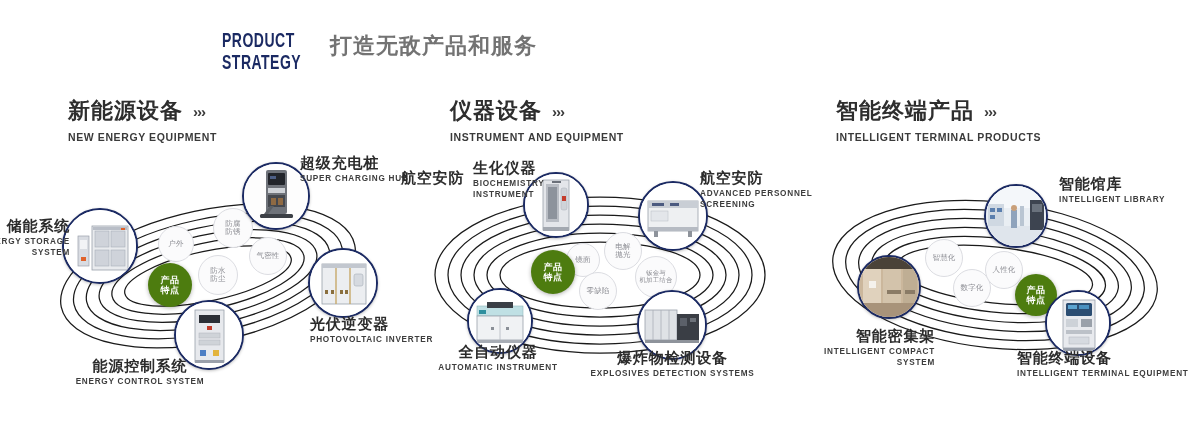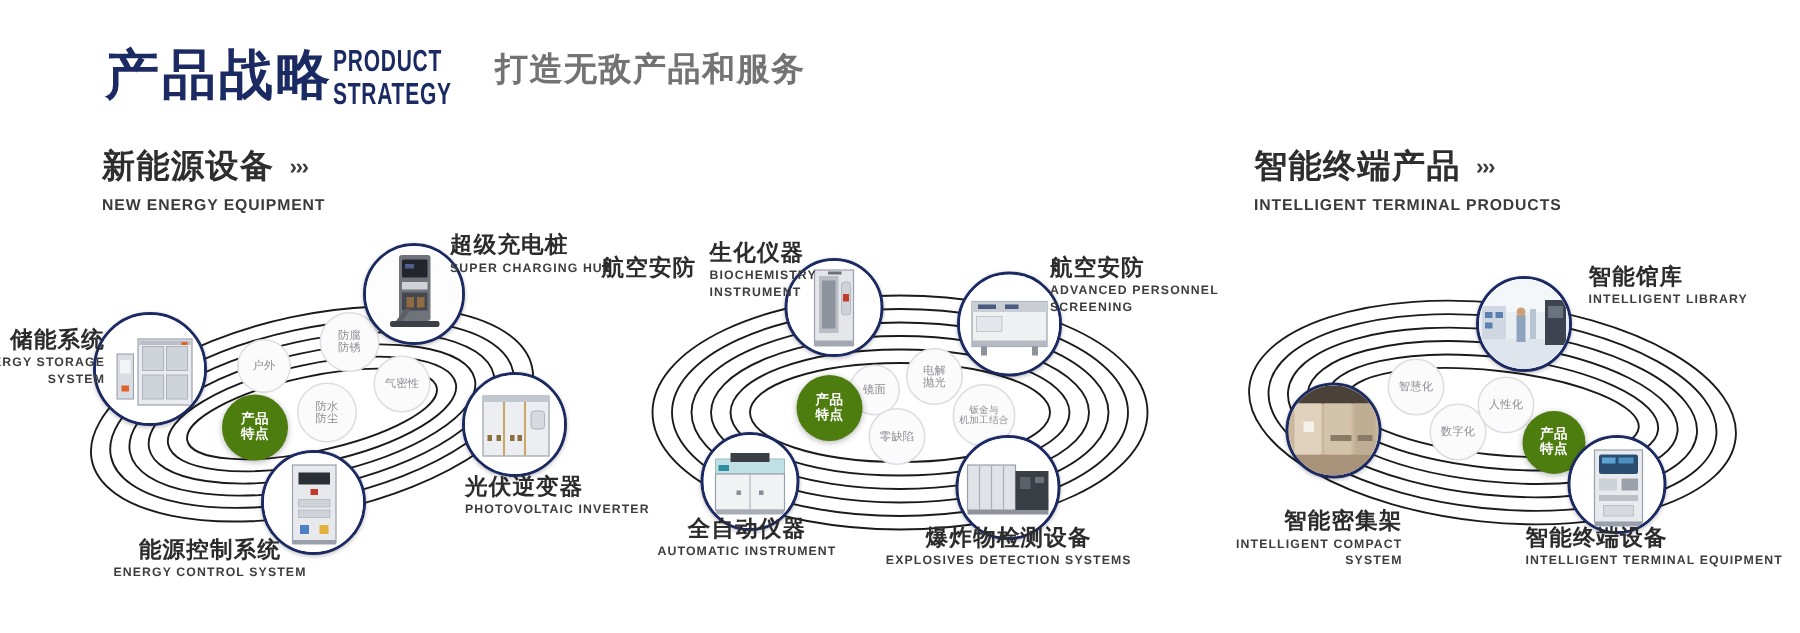--- a/index.html
+++ b/index.html
@@ -106,33 +106,36 @@
   .lbl.right{text-align:right;}
   .lbl.center{text-align:center;}
   .lbl.left{text-align:left;}
 </style>
 </head>
 <body>
 
 <div class="page">
 
   <div class="header">
-    <div class="hdr-cn">产品战略</div>
     <div class="hdr-en">
       <div>PRODUCT</div>
       <div>STRATEGY</div>
     </div>
     <div class="hdr-slogan">打造无敌产品和服务</div>
   </div>
 
   <div class="sect-title" style="left:68px;top:96px;">
     <span class="sect-cn">新能源设备</span><span class="chevrons">›››</span>
     <div class="sect-en">NEW ENERGY EQUIPMENT</div>
   </div>
 
+  <div class="sect-title" style="left:450px;top:96px;">
+    <span class="sect-cn">仪器设备</span><span class="chevrons">›››</span>
+    <div class="sect-en">INSTRUMENT AND EQUIPMENT</div>
+  </div>
 
   <div class="sect-title" style="left:836px;top:96px;">
     <span class="sect-cn">智能终端产品</span><span class="chevrons">›››</span>
     <div class="sect-en">INTELLIGENT TERMINAL PRODUCTS</div>
   </div>
 
   <div class="group g1">
     <svg class="rings" viewBox="0 0 420 250" preserveAspectRatio="none">
       <g fill="none" stroke="#1a1a1a" stroke-width="1.25">
         <ellipse cx="208" cy="126" rx="150" ry="66" transform="rotate(-12 208 126)"></ellipse>
@@ -409,21 +412,21 @@
         <rect x="0" y="0" width="60" height="12" fill="#4a4238"></rect>
         <rect x="0" y="46" width="60" height="14" fill="#a8937a"></rect>
         <rect x="4" y="12" width="18" height="34" fill="#e0d2bd"></rect>
         <rect x="24" y="12" width="18" height="34" fill="#d3c3ab"></rect>
         <rect x="44" y="12" width="14" height="34" fill="#bfae94"></rect>
         <rect x="10" y="24" width="7" height="7" fill="#f5f2ec"></rect>
         <rect x="28" y="33" width="14" height="4" fill="#8a7b66"></rect>
         <rect x="46" y="33" width="10" height="4" fill="#8a7b66"></rect>
       </svg>
     </div>
-    <div class="lbl right" style="left:-20px;top:178px;width:160px;margin-top:11px;">
+    <div class="lbl right" style="left:-20px;top:178px;width:160px;">
       <div class="cn">智能密集架</div>
       <div class="en" style="white-space:pre-line">INTELLIGENT COMPACT
 SYSTEM</div>
     </div>
 
     <div class="node" style="left:250px;top:140px;width:62px;height:62px;">
       <svg class="art" viewBox="0 0 62 62">
         <rect x="0" y="0" width="62" height="62" fill="#ffffff"></rect>
         <rect x="16" y="8" width="32" height="48" fill="#e8eaee" stroke="#9aa0ab" stroke-width="0.8"></rect>
         <rect x="19" y="11" width="26" height="13" rx="1.5" fill="#2b4d72"></rect>

